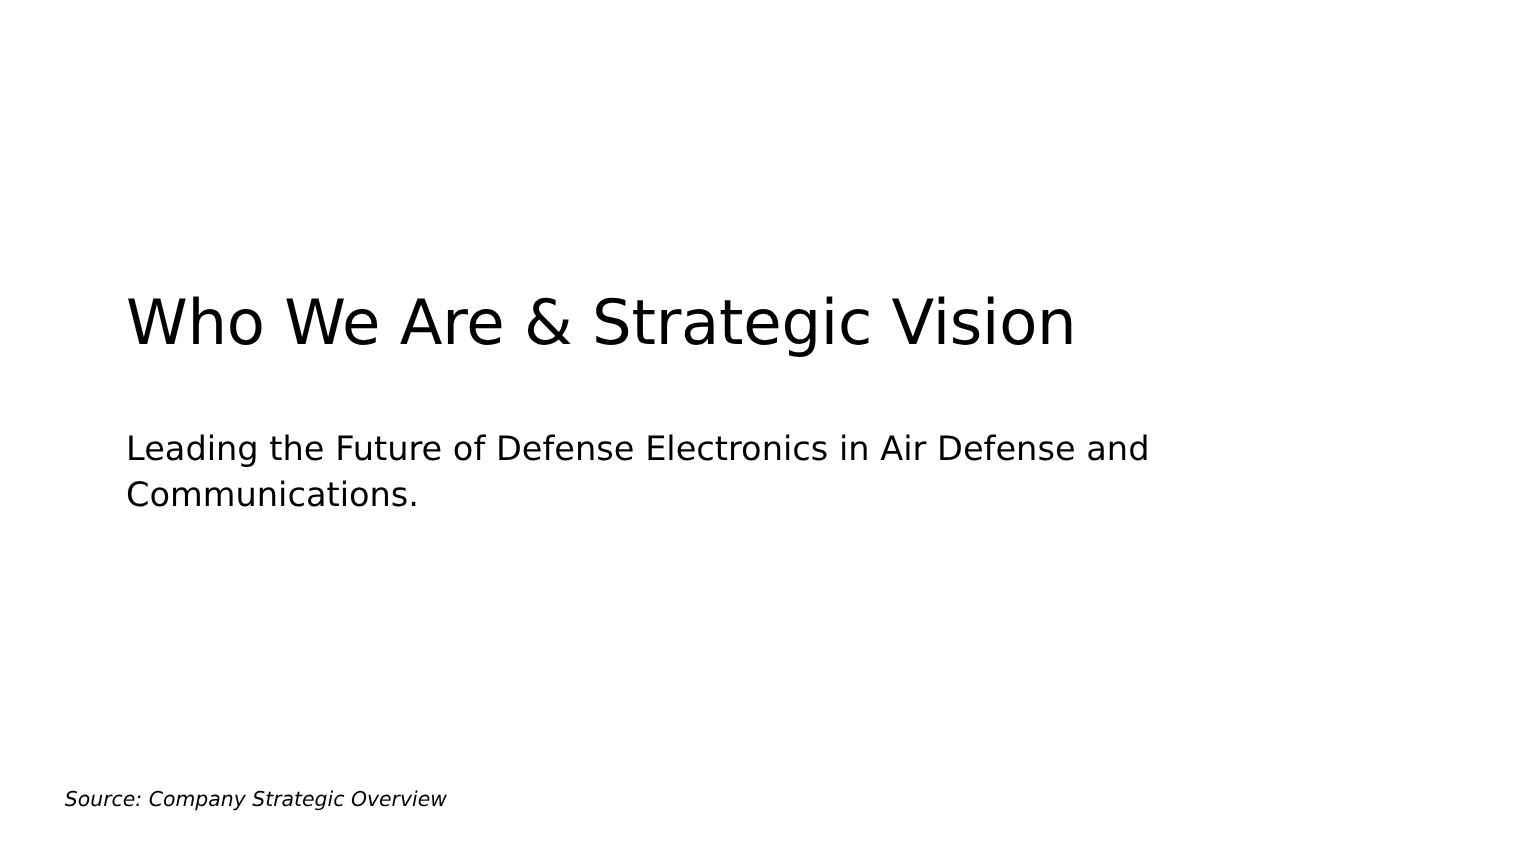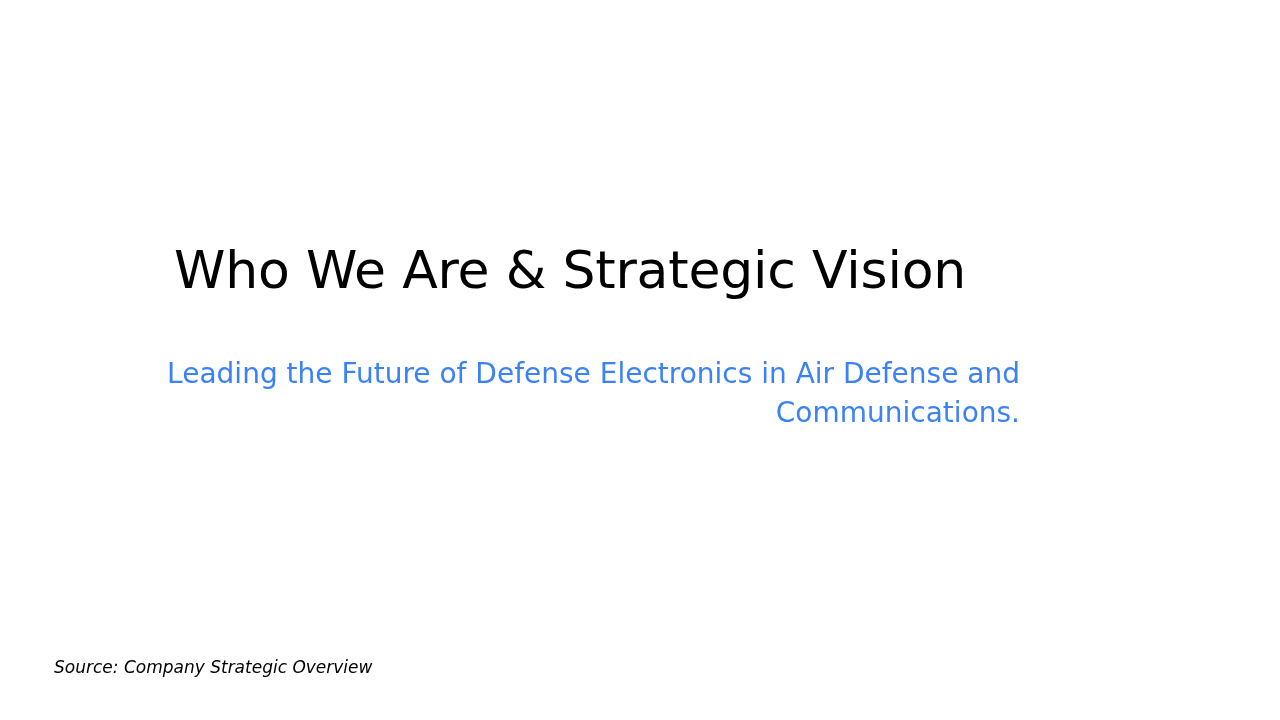--- a/index.html
+++ b/index.html
@@ -32,33 +32,31 @@
 
   .slide-title {
     font-family: "DejaVu Sans", sans-serif;
     font-size: 52px;
     font-weight: 400;
     line-height: 1.16;
     color: #000000;
     letter-spacing: -0.2px;
     margin: 0;
     white-space: nowrap;
-    text-align: center;
   }
 
   .slide-subtitle {
     font-family: "DejaVu Sans", sans-serif;
     font-size: 28px;
     font-weight: 400;
     line-height: 39px;
-    color: #3b82f6;
+    color: #000000;
     margin: 0;
     padding-top: 54px;
     max-width: 915px;
-    text-align: right;
   }
 
   .slide-source {
     position: absolute;
     left: 54px;
     top: 657px;
     font-family: "DejaVu Sans", sans-serif;
     font-size: 17px;
     font-style: italic;
     font-weight: 400;

